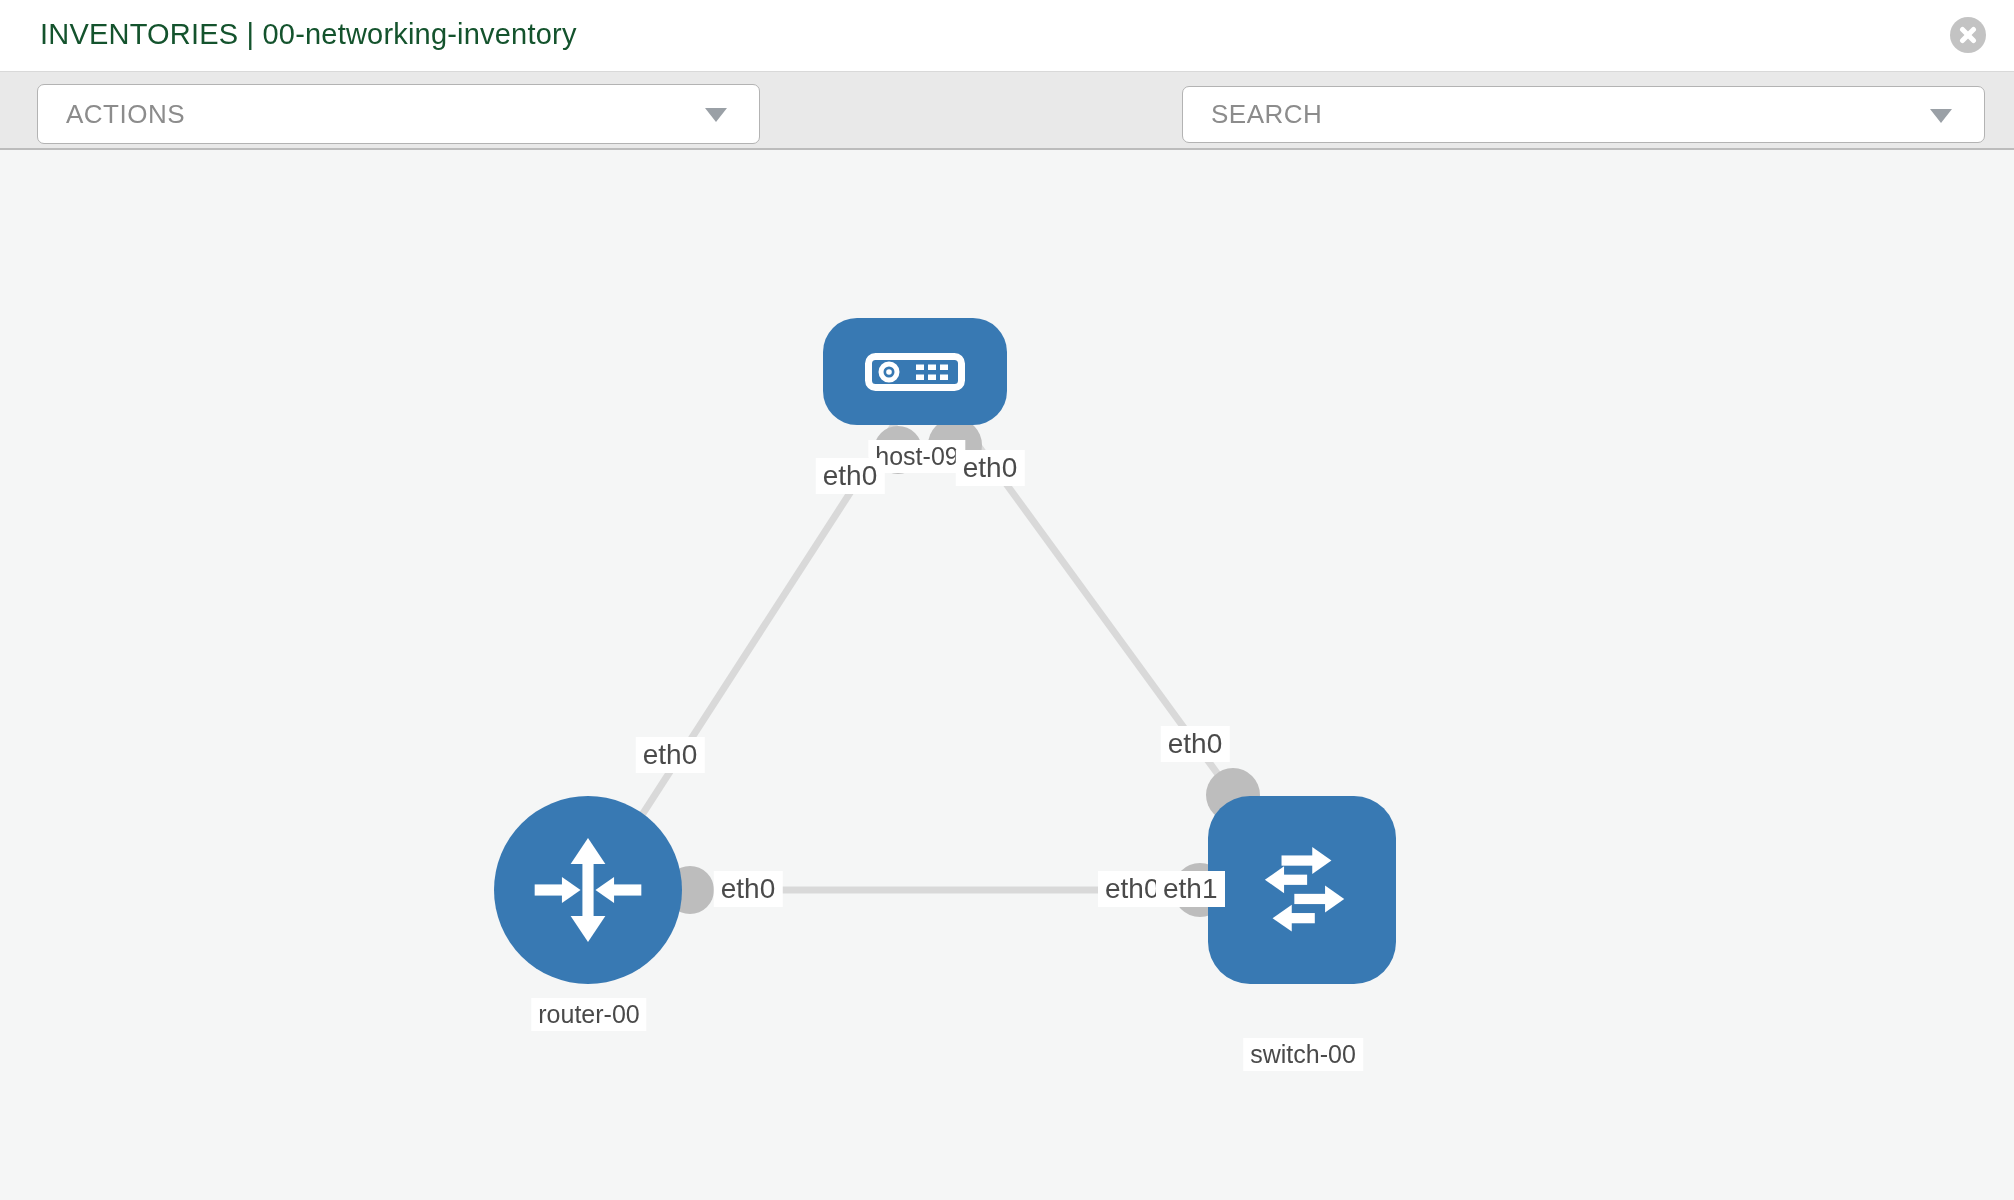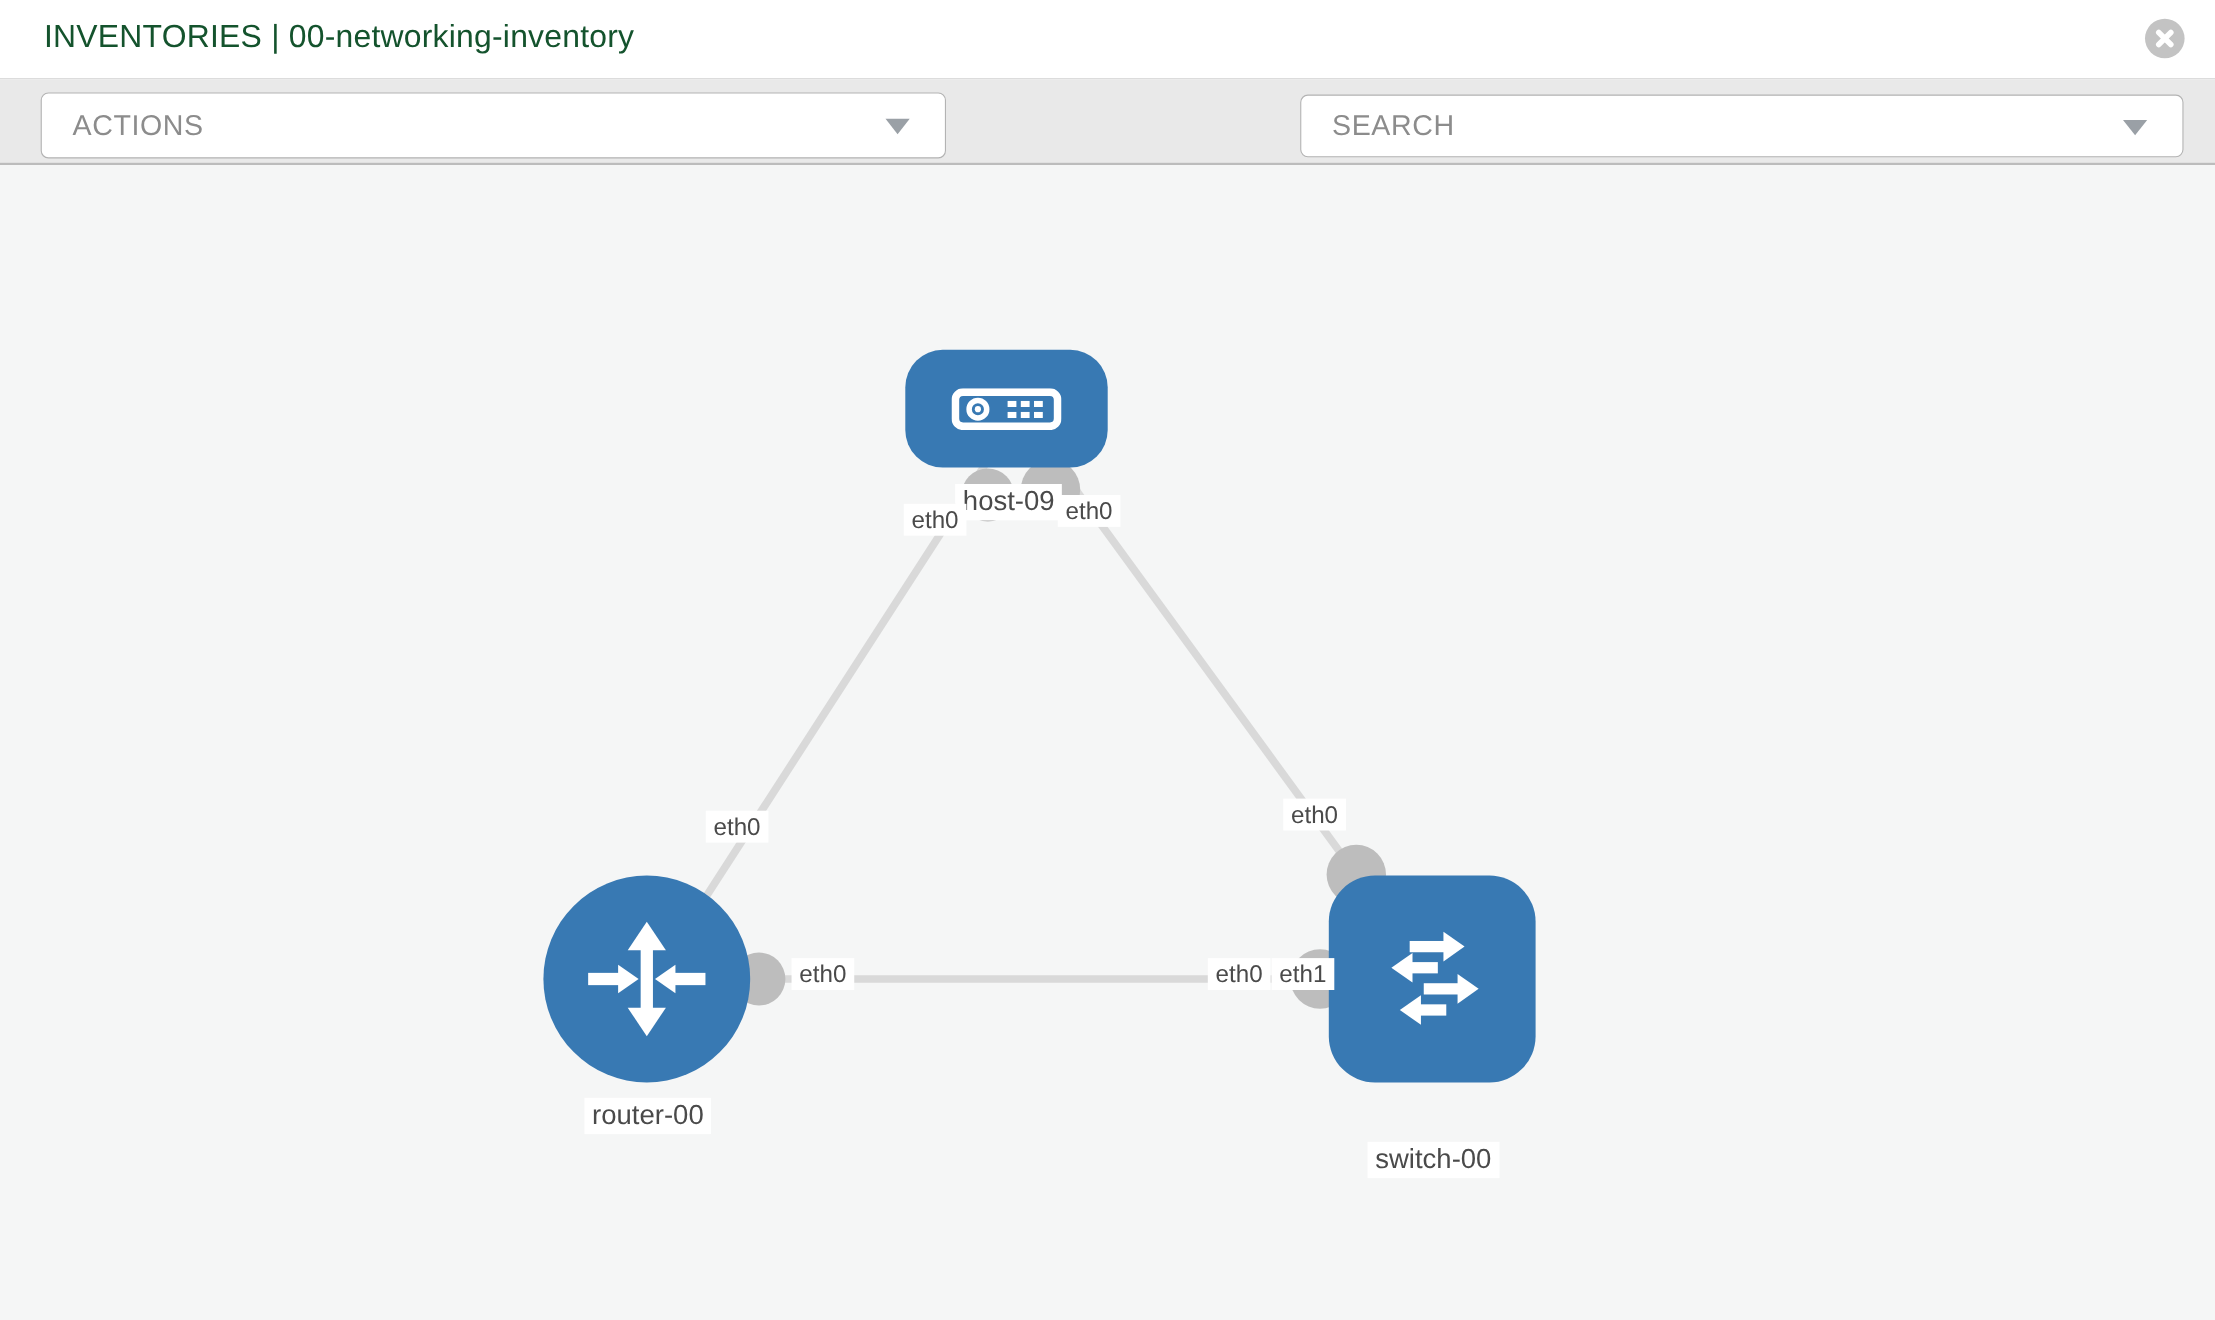--- a/index.html
+++ b/index.html
@@ -24,21 +24,21 @@
 
   
   .toolbar {
     position:absolute; left:0; top:72px; width:2014px; height:78px;
     background:#e9e9e9; border-bottom:2px solid #bcbcbc;
   }
   .dropdown {
     position:absolute; background:#ffffff; border:1px solid #b3b3b3;
     border-radius:7px; display:flex; align-items:center;
   }
-  .dd-actions { left:37px; top:12px; width:823px; height:60px; }
+  .dd-actions { left:37px; top:12px; width:723px; height:60px; }
   .dd-search  { left:1182px; top:14px; width:803px; height:57px; }
   .dd-label {
     font-size:26px; color:#8c8c8c; padding-left:28px; letter-spacing:0.5px;
   }
   .dd-caret {
     position:absolute; right:32px; top:50%; margin-top:-6px;
     width:0; height:0;
     border-left:11px solid transparent; border-right:11px solid transparent;
     border-top:14px solid #9aa0a6;
   }
@@ -58,21 +58,21 @@
   .node { position:absolute; background:#3879b3; display:flex; align-items:center; justify-content:center; cursor:pointer; }
   .node-host   { left:823px; top:168px; width:184px; height:107px; border-radius:34px; }
   .node-router { left:494px; top:646px; width:188px; height:188px; border-radius:50%; }
   .node-switch { left:1208px; top:646px; width:188px; height:188px; border-radius:42px; }
 
   .chip {
     position:absolute; background:#ffffff; color:#4a4a4a;
     white-space:nowrap; line-height:1.15; padding:2px 7px;
   }
   .chip-name { font-size:25px; }
-  .chip-if   { font-size:22px; }
+  .chip-if   { font-size:28px; }
   .cx { transform:translateX(-50%); }
 
   .lbl-host   { left:917px;  top:290px; }
   .lbl-router { left:589px;  top:848px; }
   .lbl-switch { left:1303px; top:888px; }
 
   .if-host-left    { left:850px;  top:308px; }
   .if-host-right   { left:990px;  top:300px; }
   .if-link-hr      { left:670px;  top:587px; }
   .if-link-hs      { left:1195px; top:576px; }

